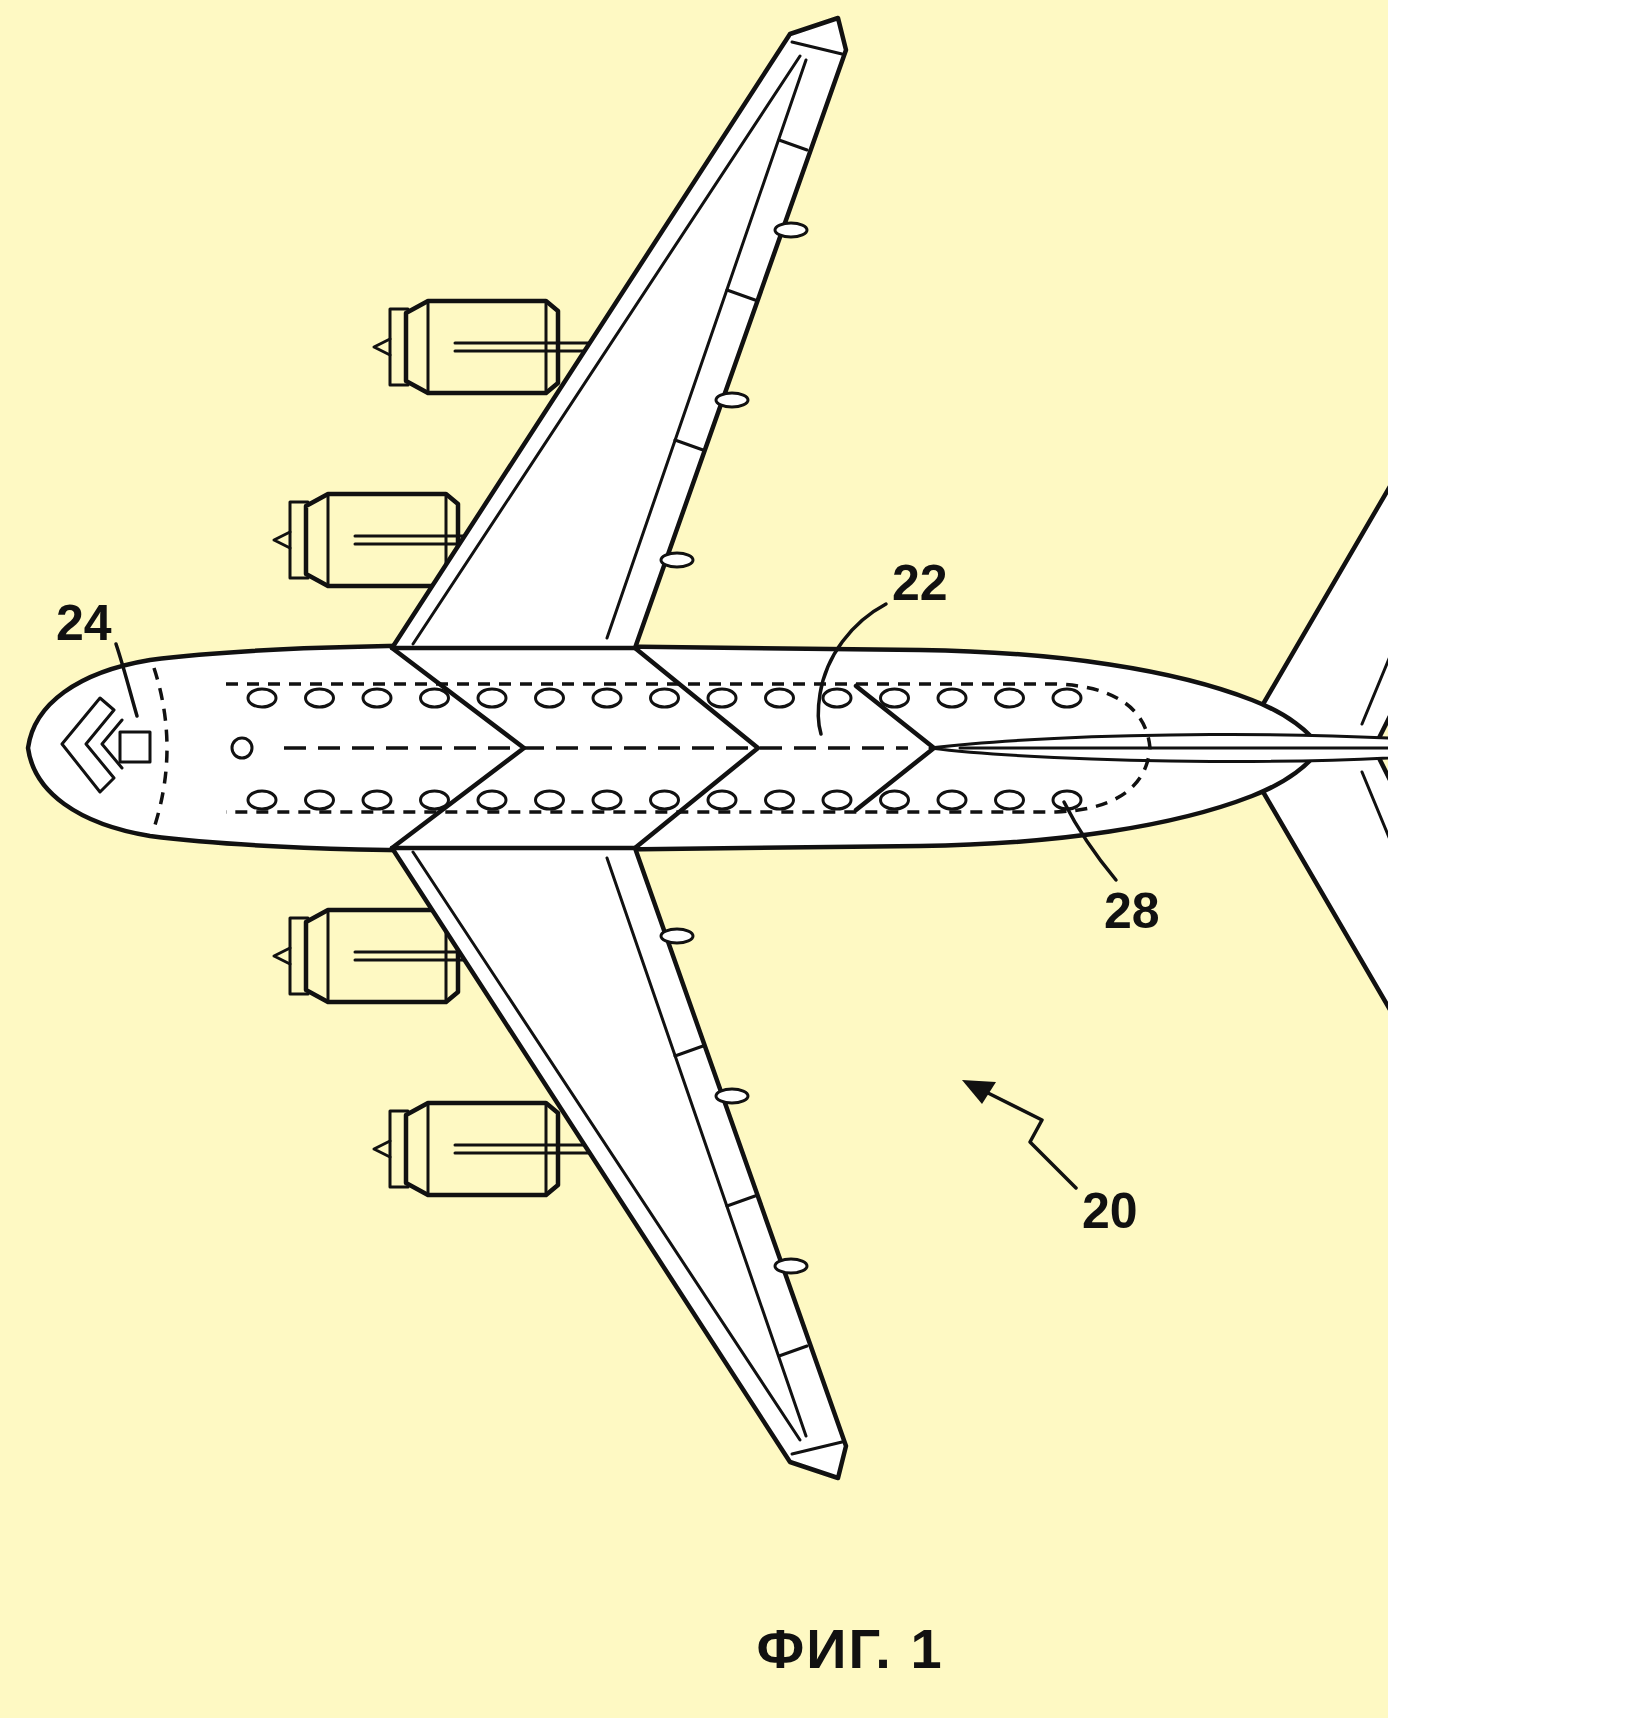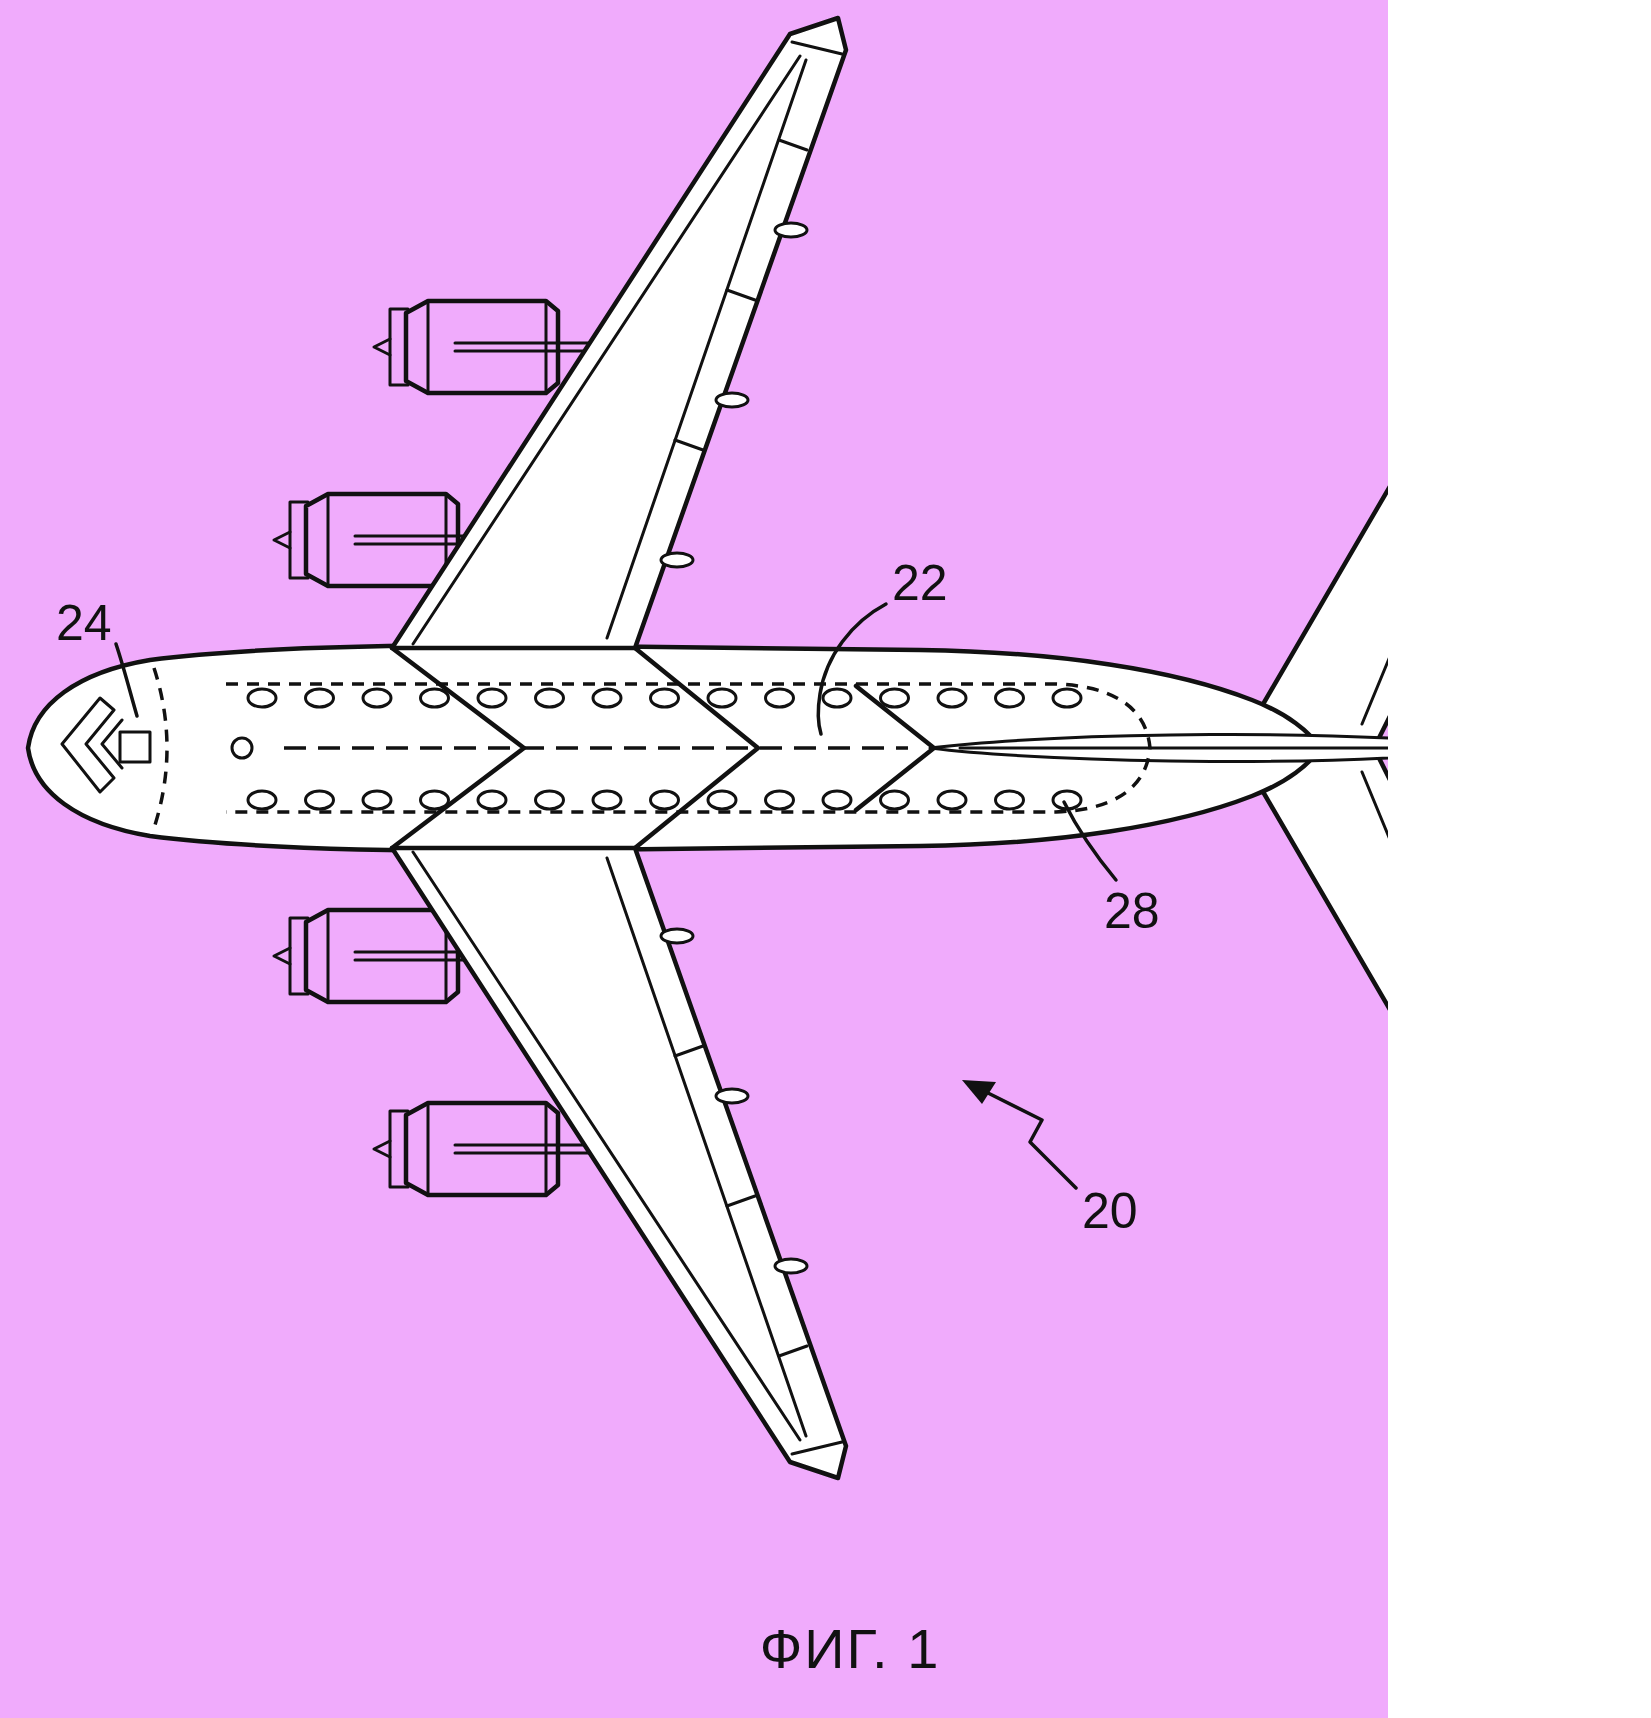--- a/index.html
+++ b/index.html
@@ -4,23 +4,24 @@
 <style>
   html, body {
     margin: 0;
     padding: 0;
     background: #ffffff;
   }
   .page {
     position: relative;
     width: 1388px;
     height: 1718px;
-    background: #f0abfc;
+    background: #fef9c3;
     font-family: "Liberation Sans", sans-serif;
     overflow: hidden;
+    font-weight: bold;
   }
   svg { display: block; }
 
   .ln {
     fill: none;
     stroke: #111111;
     stroke-width: 4.5;
     stroke-linejoin: round;
     stroke-linecap: round;
   }

